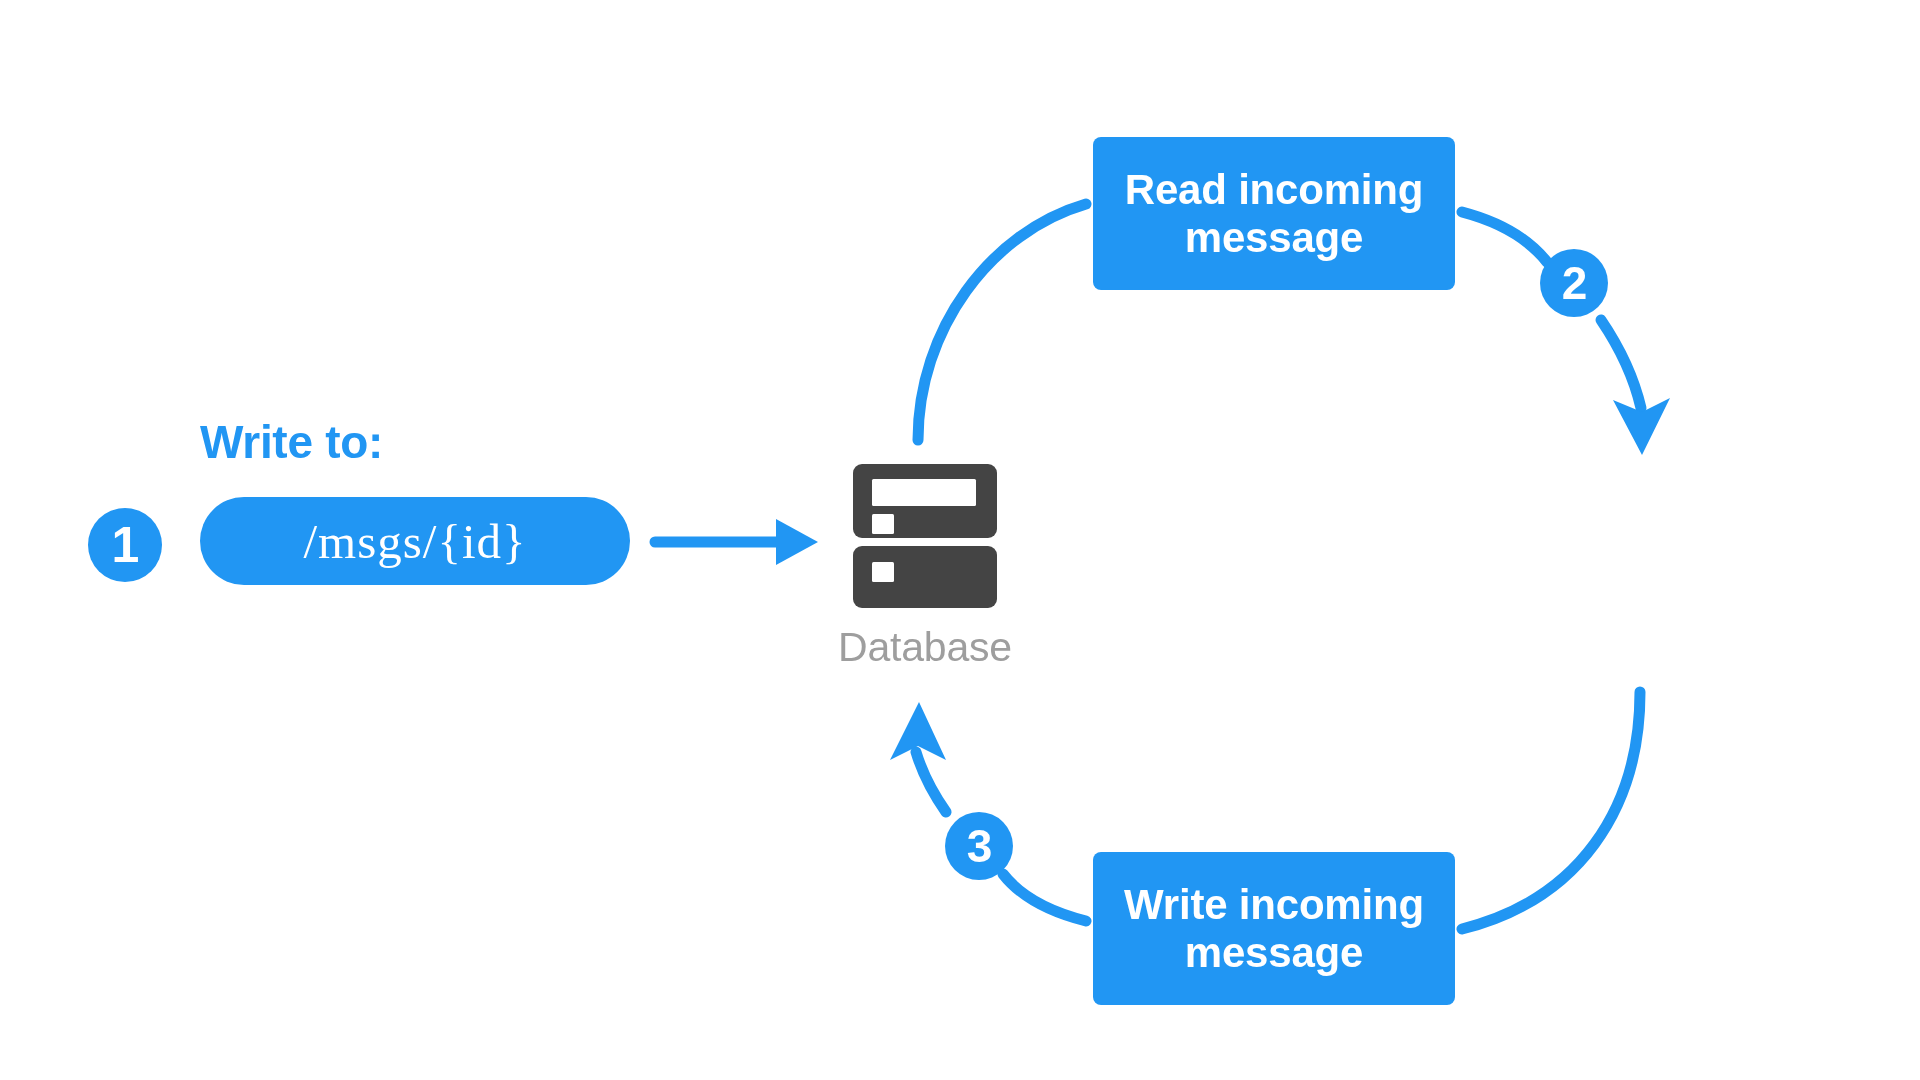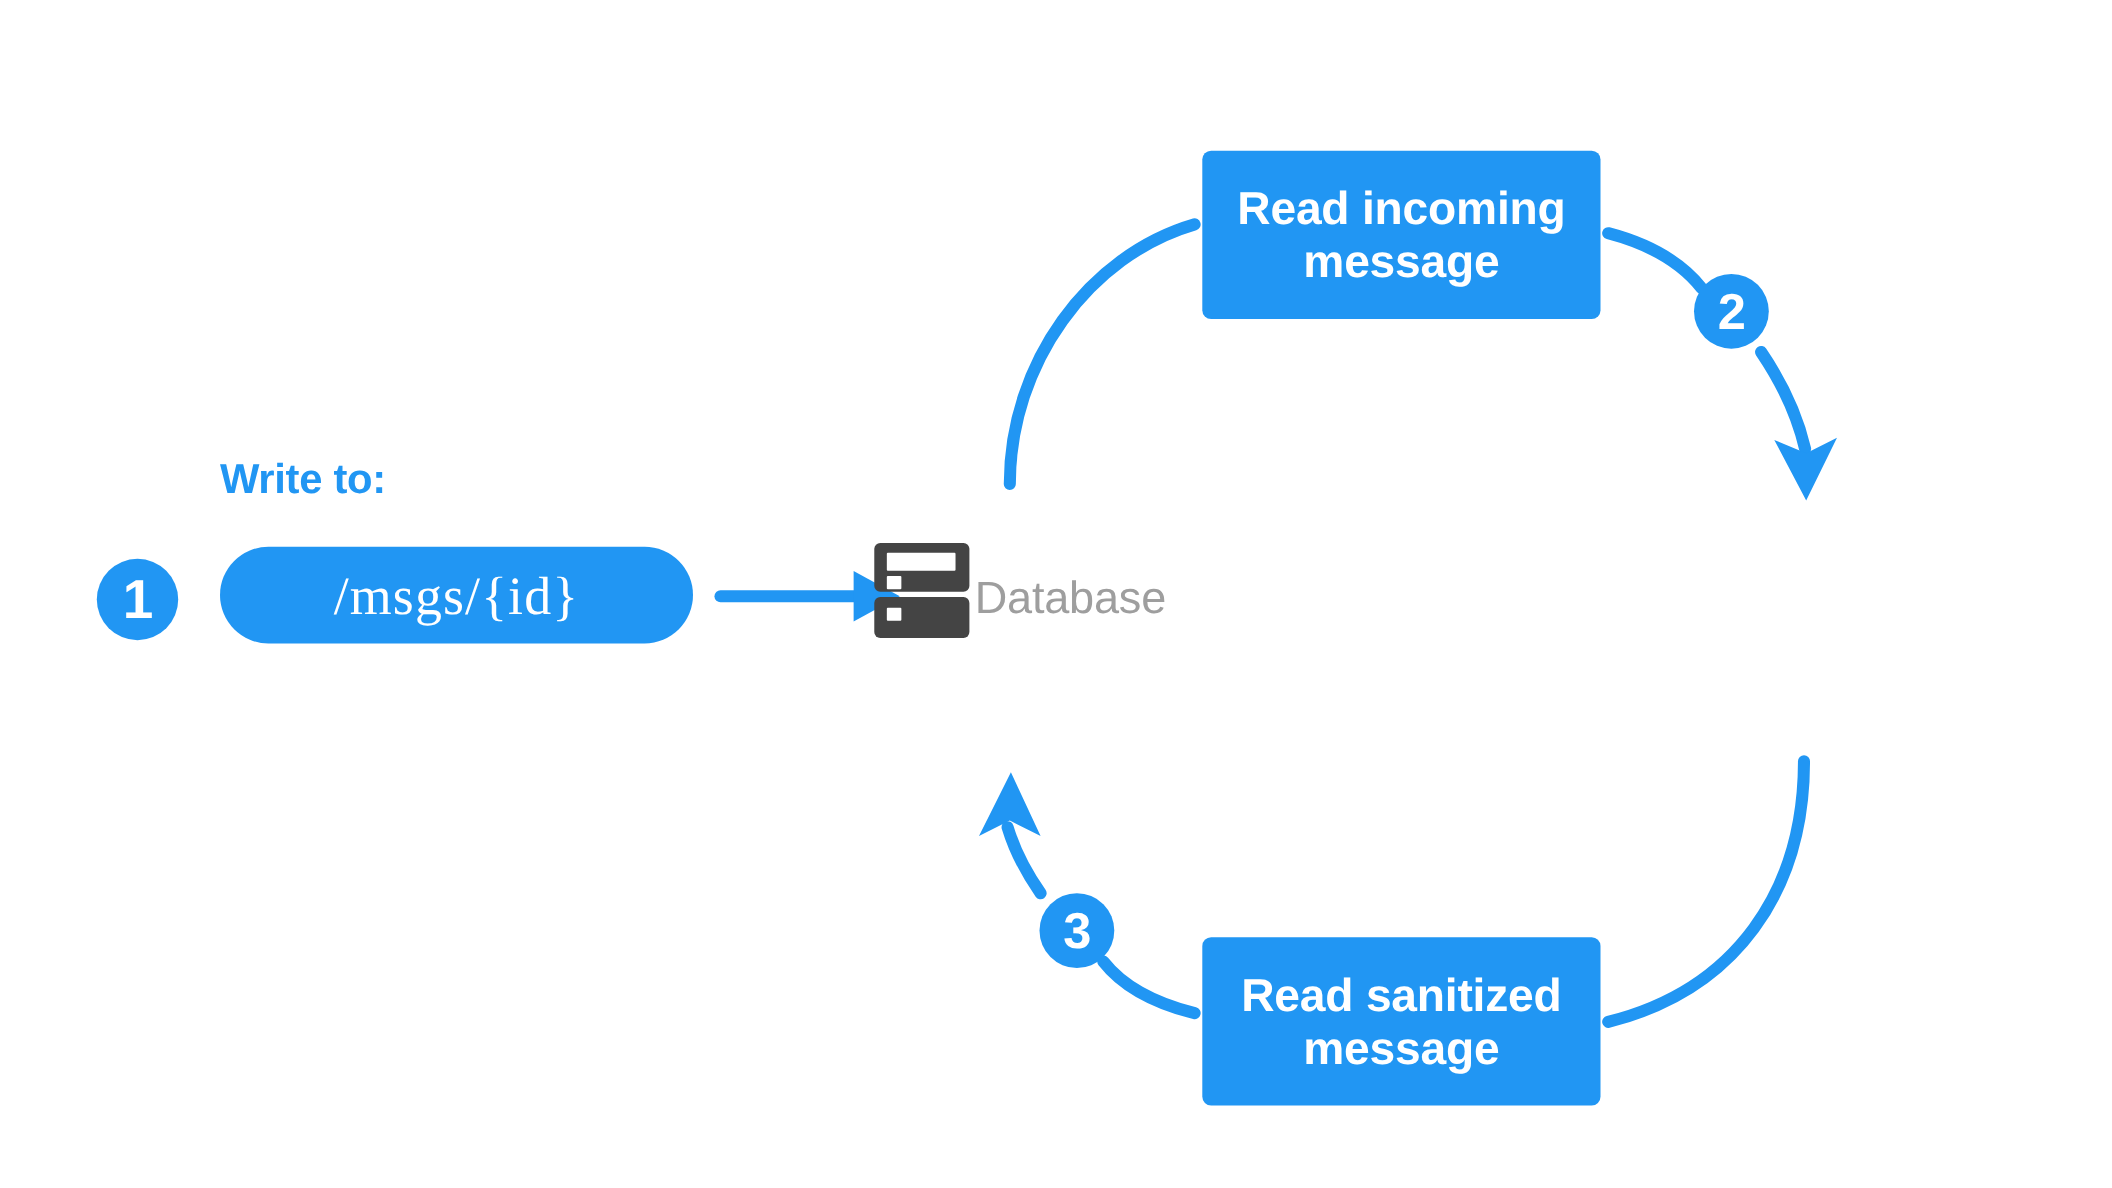--- a/index.html
+++ b/index.html
@@ -66,21 +66,21 @@
   #badge-2 { left: 1540px; top: 249px; width: 68px; height: 68px; font-size: 46px; }
   #badge-3 { left: 945px;  top: 812px; width: 68px; height: 68px; font-size: 46px; }
 
   
   #write-to-label {
     position: absolute;
     left: 200px;
     top: 415px;
     color: #2196f3;
     font-weight: bold;
-    font-size: 38px;
+    font-size: 46px;
     letter-spacing: -0.3px;
     white-space: nowrap;
   }
 
   
   #path-pill {
     position: absolute;
     left: 200px;
     top: 497px;
     width: 430px;
@@ -94,20 +94,21 @@
     font-family: Liberation Serif, serif;
     font-size: 49px;
     letter-spacing: 1px;
     box-sizing: border-box;
   }
 
   
   .node {
     position: absolute;
     display: flex;
+    flex-direction: column;
     align-items: center;
   }
   #node-database { left: 790px;  top: 462px; width: 270px; }
   #node-functions{ left: 1500px; top: 452px; width: 270px; }
 
   .node-label {
     color: #9e9e9e;
     font-size: 41px;
     font-weight: 300;
     margin-top: 10px;
@@ -180,21 +181,21 @@
 
   <div id="box-read" class="proc-box">
     <span>
       <span>Read incoming</span><br>
       <span>message</span>
     </span>
   </div>
 
   <div id="box-write" class="proc-box">
     <span>
-      <span>Read sanitized</span><br>
+      <span>Write incoming</span><br>
       <span>message</span>
     </span>
   </div>
 
   <div id="badge-2" class="step-badge">2</div>
 
   <div id="badge-3" class="step-badge">3</div>
 
 </div>
 

